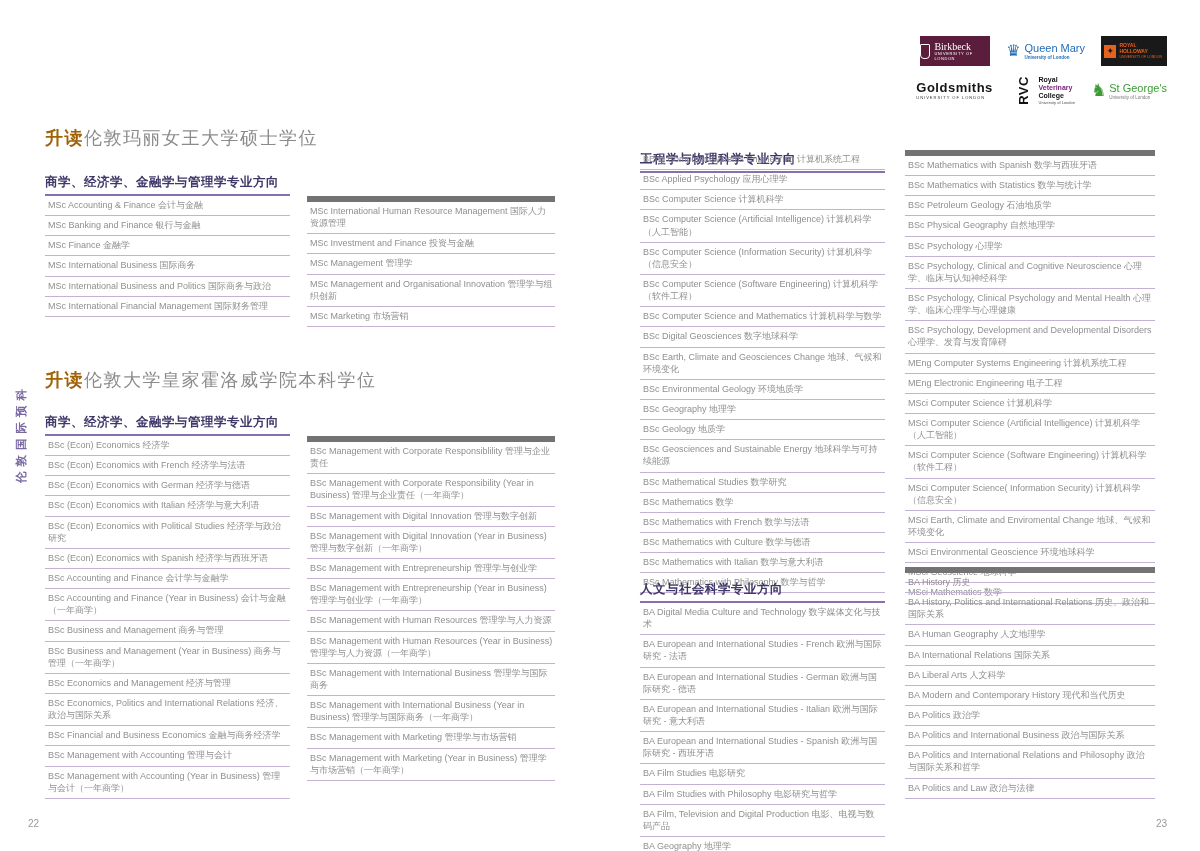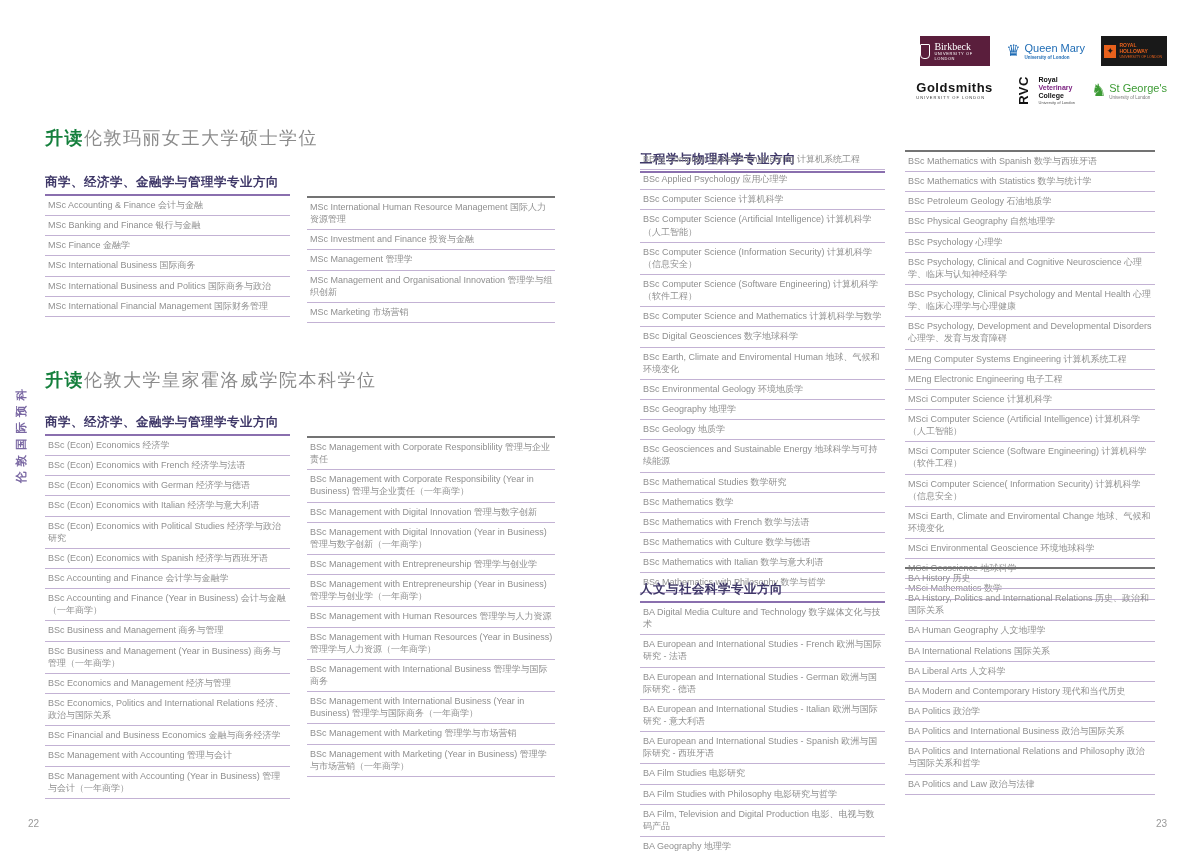--- a/index.html
+++ b/index.html
@@ -2,35 +2,35 @@
 <html><head>
 <meta charset="utf-8">
 <style>
   html,body { margin:0; padding:0; }
   body {
     width:1200px; height:851px; position:relative; background:#ffffff;
     font-family:"Liberation Sans","DejaVu Sans",sans-serif; overflow:hidden;
   }
   
   .h1 { position:absolute; font-size:18px; letter-spacing:1.5px; white-space:nowrap; }
-  .h1 .accent { color:#15803d; font-weight:700; }
+  .h1 .accent { color:#a16207; font-weight:700; }
   .h1 .rest   { color:#8b8b8b; font-weight:400; }
   .sec-title {
     position:absolute; font-size:12.5px; line-height:14px; font-weight:700;
     color:#3f3868; letter-spacing:0.5px; padding-bottom:5px;
     border-bottom:2px solid #8a6fae;
   }
   
   .plist { position:absolute; }
   .plist .row {
     border-bottom:1px solid #c3b2d4;
     padding:3px 2px 4px 3px;
     font-size:9px; line-height:1.35; color:#8f8f8f;
   }
-  .topline { border-top:2px solid #737373; }
+  .topline { border-top:6px solid #737373; }
   
   .vtext {
     position:absolute; left:14px; top:483px; width:170px;
     transform:rotate(-90deg); transform-origin:0 0;
     font-size:11.5px; letter-spacing:5px; color:#7a68a3; font-weight:600;
   }
   
   .pnum { position:absolute; top:818px; font-size:10px; color:#999; }
   .pnum.left  { left:28px; }
   .pnum.right { right:33px; }
@@ -178,21 +178,21 @@
 <div class="sec-title" style="left:640px; top:129px; width:245px;margin-top:23px;">工程学与物理科学专业方向</div>
 <div class="plist" style="left:640px; top:150px; width:245px;">
     <div class="row">BEng Computer Systems Engineering 计算机系统工程</div>
     <div class="row">BSc Applied Psychology 应用心理学</div>
     <div class="row">BSc Computer Science 计算机科学</div>
     <div class="row">BSc Computer Science (Artificial Intelligence) 计算机科学（人工智能）</div>
     <div class="row">BSc Computer Science (Information Security) 计算机科学（信息安全）</div>
     <div class="row">BSc Computer Science (Software Engineering) 计算机科学（软件工程）</div>
     <div class="row">BSc Computer Science and Mathematics 计算机科学与数学</div>
     <div class="row">BSc Digital Geosciences 数字地球科学</div>
-    <div class="row">BSc Earth, Climate and Enviromental Human 地球、气候和环境变化</div>
+    <div class="row">BSc Earth, Climate and Geosciences Change 地球、气候和环境变化</div>
     <div class="row">BSc Environmental Geology 环境地质学</div>
     <div class="row">BSc Geography 地理学</div>
     <div class="row">BSc Geology 地质学</div>
     <div class="row">BSc Geosciences and Sustainable Energy 地球科学与可持续能源</div>
     <div class="row">BSc Mathematical Studies 数学研究</div>
     <div class="row">BSc Mathematics 数学</div>
     <div class="row">BSc Mathematics with French 数学与法语</div>
     <div class="row">BSc Mathematics with Culture 数学与德语</div>
     <div class="row">BSc Mathematics with Italian 数学与意大利语</div>
     <div class="row">BSc Mathematics with Philosophy 数学与哲学</div>

